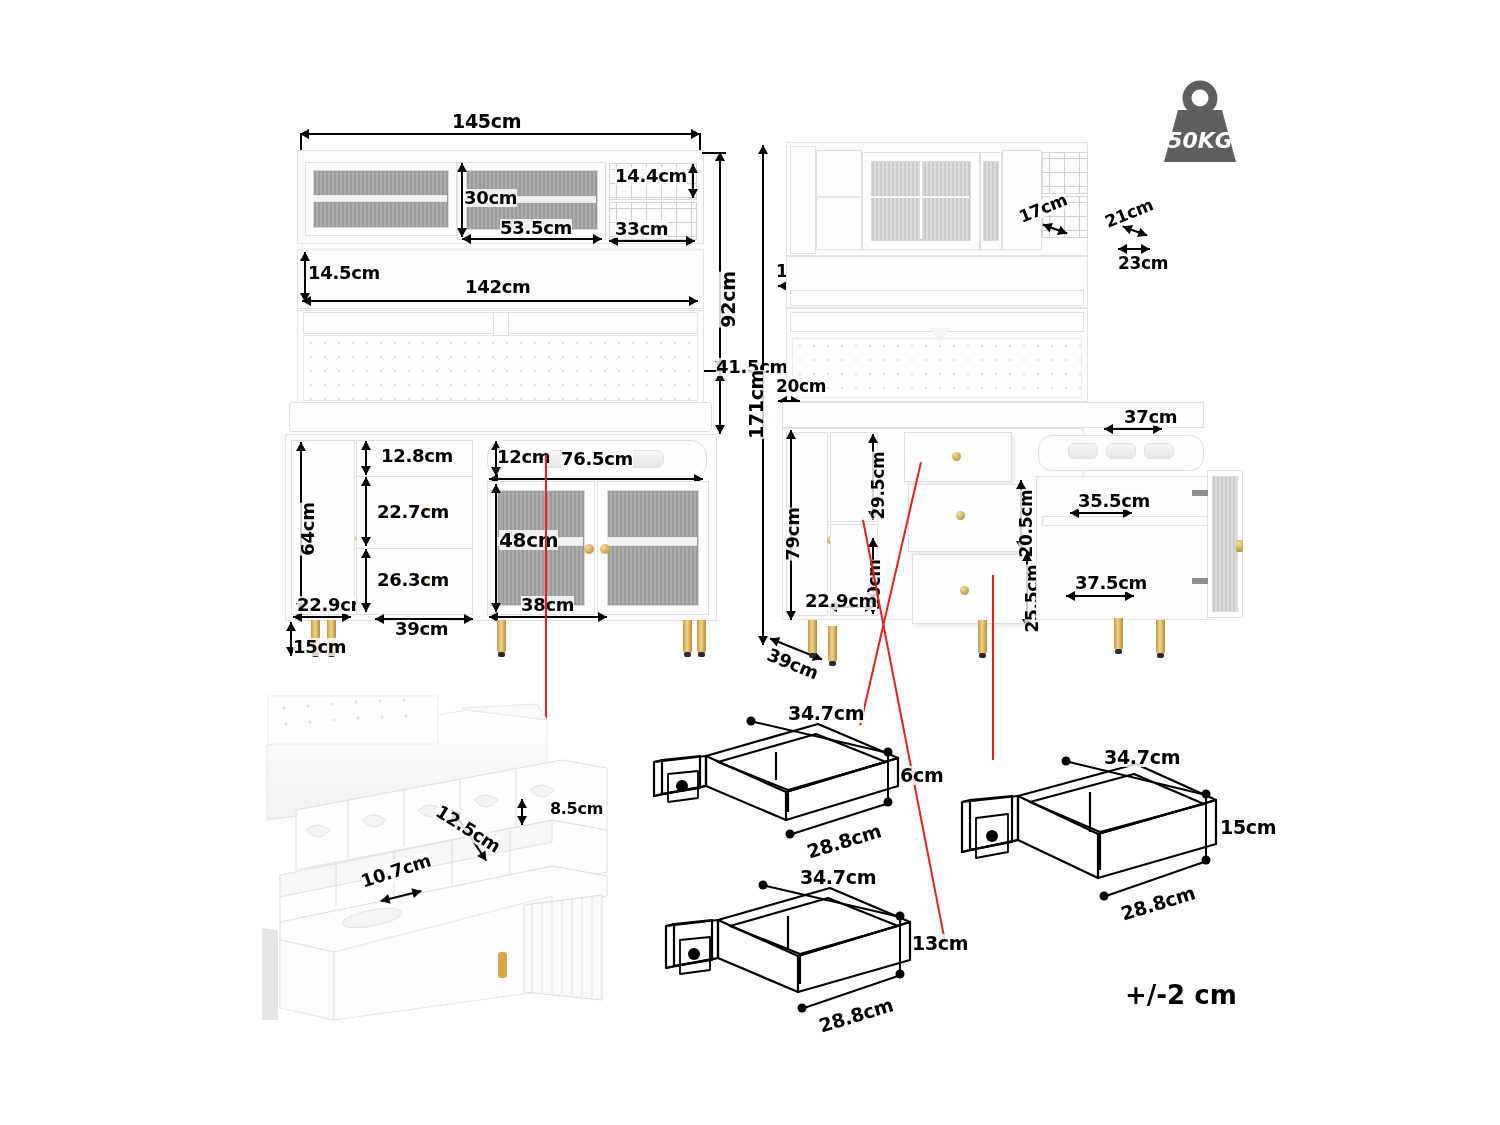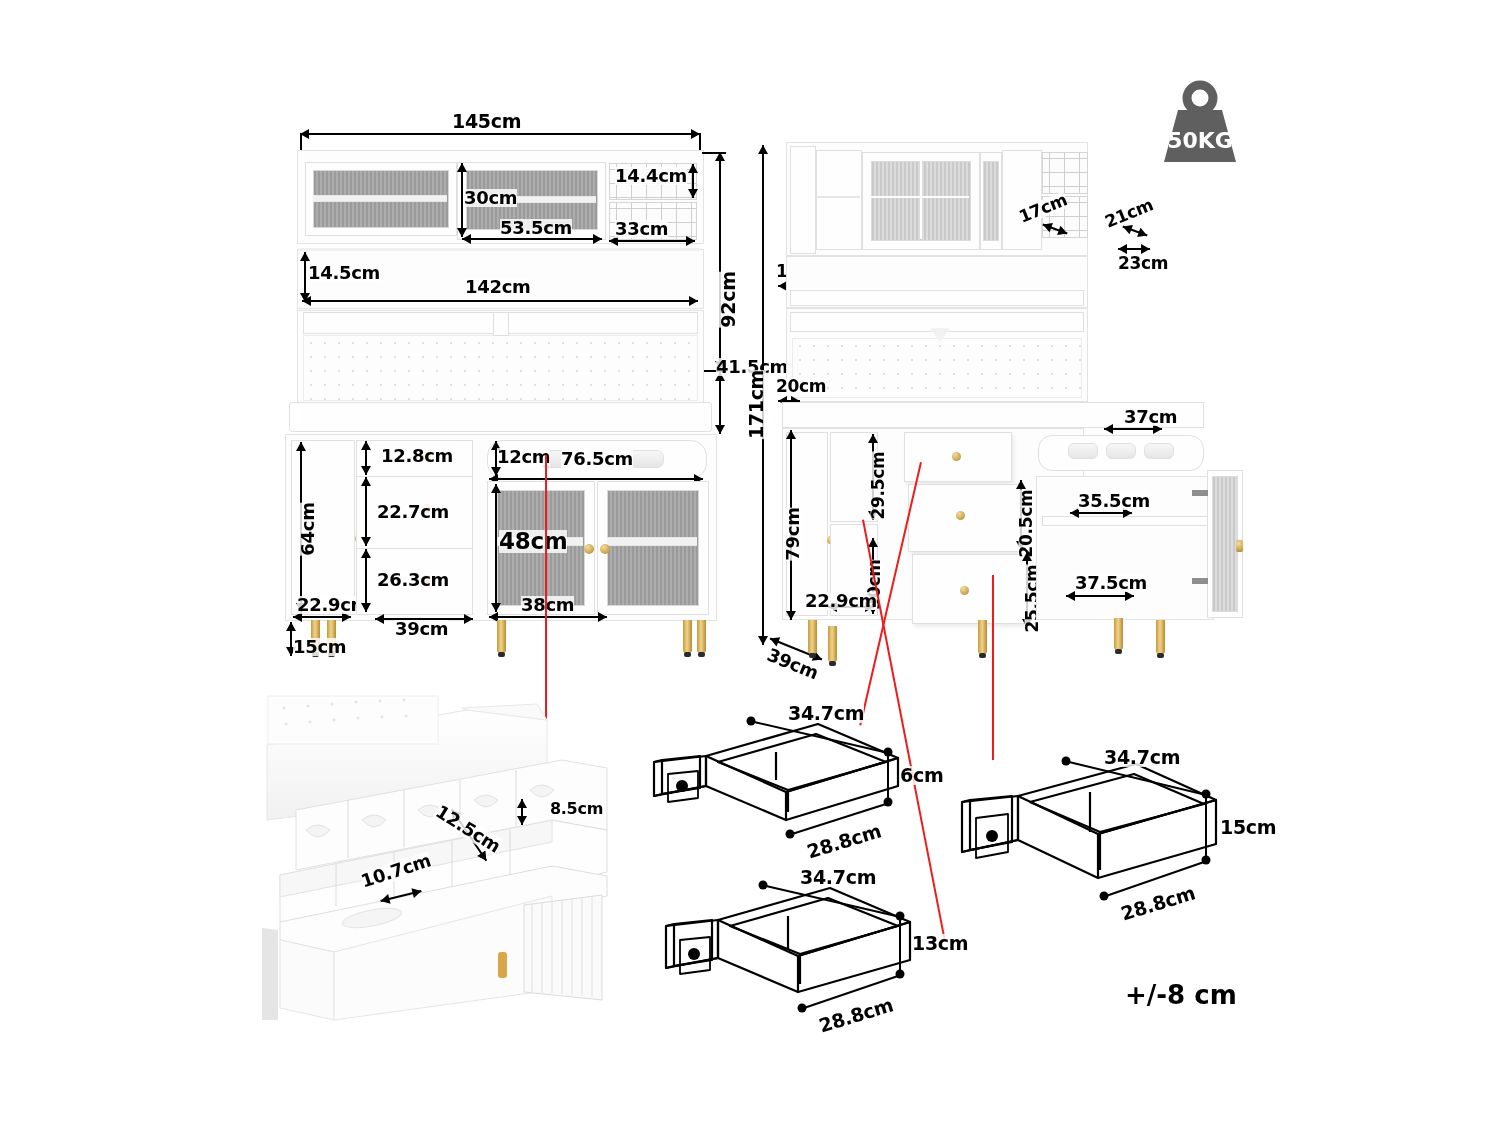--- a/index.html
+++ b/index.html
@@ -44,21 +44,21 @@
   .handlebar{position:absolute;background:linear-gradient(180deg,#f7f7f7,#e6e6e6);
        border-radius:4px;border:1px solid #e0e0e0;}
   .redline{position:absolute;background:#ee1c1c;transform-origin:top left;}
   .wine{position:absolute;border:1px solid #d5d5d5;background:#fcfcfc;}
   .winegrid{position:absolute;inset:0;
      background-image:linear-gradient(90deg,transparent 0 6px,#cfcfcf 6px 7px,transparent 7px 100%),
                       linear-gradient(180deg,transparent 0 5px,#cfcfcf 5px 6px,transparent 6px 100%);
      background-size:15px 100%,100% 14px;}
   .dcontour{position:absolute;}
   .dcontour svg{display:block;overflow:visible;}
-  .kgbadge{position:absolute;}
+  .kgbadge{position:absolute;font-style:italic;}
   .note{position:absolute;font-weight:700;}
   .tri{position:absolute;width:0;height:0;}
 </style>
 </head>
 <body>
 
 <div class="stage">
 
   <div class="kgbadge" style="left:1152px;top:78px;">
     <svg width="96" height="88" viewBox="0 0 96 88">
@@ -170,21 +170,21 @@
     <div class="panelwhite" style="left:487px;top:481px;width:106px;height:132px;"></div>
     <div class="flute" style="left:497px;top:490px;width:86px;height:114px;"></div>
     <div class="shelfline" style="left:497px;top:537px;width:86px;height:7px;"></div>
     <div class="panelwhite" style="left:597px;top:481px;width:110px;height:132px;"></div>
     <div class="flute" style="left:607px;top:490px;width:90px;height:114px;"></div>
     <div class="shelfline" style="left:607px;top:537px;width:90px;height:7px;"></div>
     <div class="knob" style="left:584px;top:544px;width:10px;height:10px;"></div>
     <div class="knob" style="left:600px;top:544px;width:10px;height:10px;"></div>
 
     <div class="arrV" style="left:495px;top:484px;height:128px;"></div>
-    <div class="dim" style="left:499px;top:530px;font-size:23px;">48cm</div>
+    <div class="dim" style="left:499px;top:530px;font-size:20px;">48cm</div>
     <div class="arrH" style="left:489px;top:616px;width:118px;"></div>
     <div class="dim" style="left:521px;top:596px;font-size:18px;">38cm</div>
 
     <div class="leg" style="left:311px;top:620px;width:9px;height:33px;"></div>
     <div class="leg" style="left:327px;top:620px;width:9px;height:33px;"></div>
     <div class="leg" style="left:497px;top:620px;width:9px;height:33px;"></div>
     <div class="leg" style="left:683px;top:620px;width:9px;height:33px;"></div>
     <div class="leg" style="left:697px;top:620px;width:9px;height:33px;"></div>
     <div class="arrV" style="left:290px;top:622px;height:34px;"></div>
     <div class="dim" style="left:293px;top:638px;font-size:18px;">15cm</div>
@@ -474,15 +474,15 @@
       <circle cx="146" cy="148" r="4.5" fill="#000"></circle>
       <line x1="248" y1="48" x2="248" y2="110" stroke="#000" stroke-width="2"></line>
       <line x1="148" y1="148" x2="246" y2="114" stroke="#000" stroke-width="2"></line>
       <line x1="111" y1="14" x2="244" y2="46" stroke="#000" stroke-width="2"></line>
     </svg>
     <div class="dim" style="left:146px;top:0px;font-size:19px;">34.7cm</div>
     <div class="dim" style="left:262px;top:70px;font-size:19px;">15cm</div>
     <div class="dim" style="left:162px;top:146px;font-size:19px;transform:rotate(-17deg);">28.8cm</div>
   </div>
 
-  <div class="note" style="left:1125px;top:980px;font-size:26px;">+/-8 cm</div>
+  <div class="note" style="left:1125px;top:980px;font-size:26px;">+/-2 cm</div>
 
 </div>
 
 </body></html>

